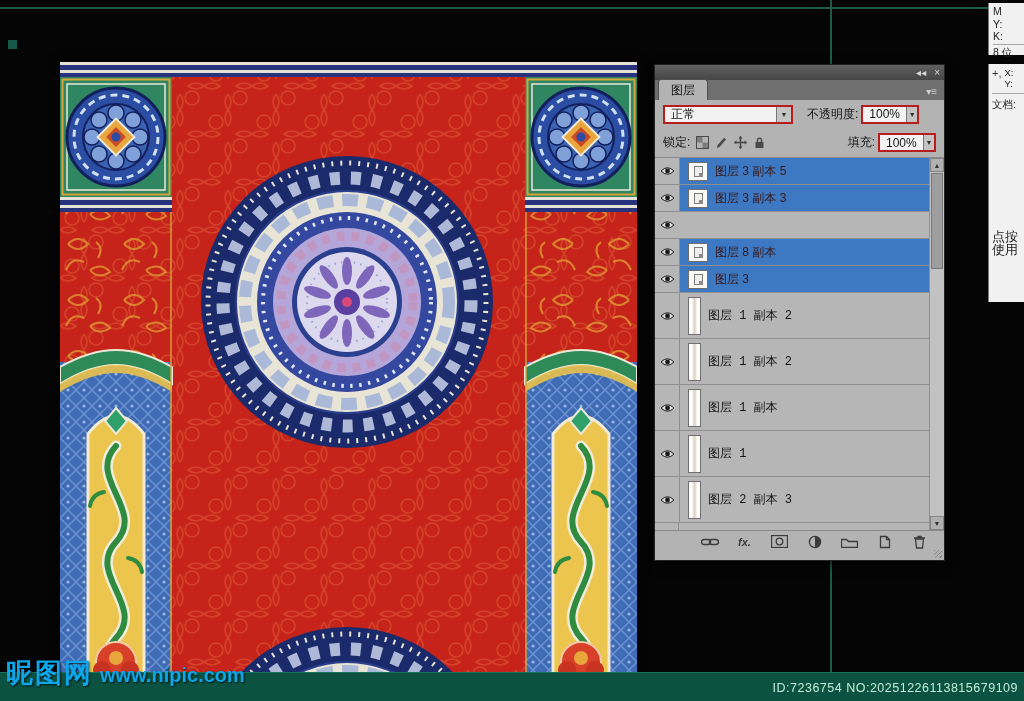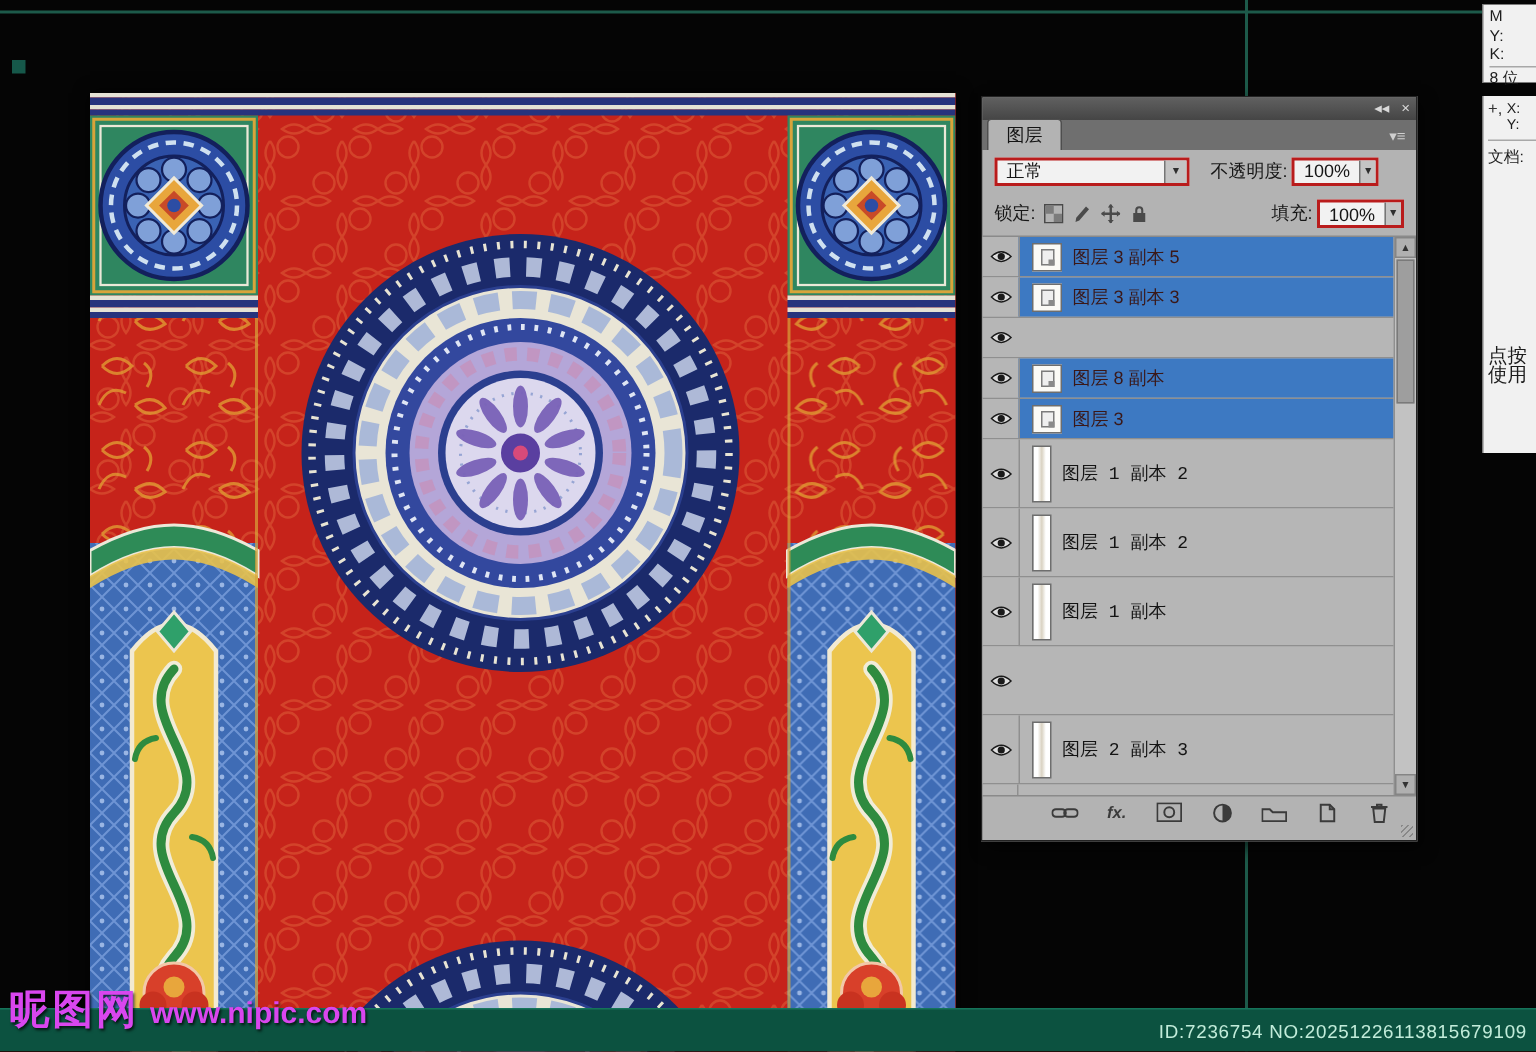--- a/index.html
+++ b/index.html
@@ -80,21 +80,21 @@
   .mini-b .cross{font-size:11px;color:#333;}
   .mini-b .xy-col{display:flex;flex-direction:column;font-size:9.5px;line-height:11px;}
   .mini-b .mp-div{height:1px;background:#a8a8a8;margin:4px 0;}
   .mini-b .doc{font-size:10.5px;}
   .mini-b .hints{margin-top:118px;font-size:13px;line-height:13px;}
 
   
   .bottom-strip{position:absolute;left:0;top:672px;width:1024px;height:29px;background:#0c5240;
                 border-top:1px solid #15745a;}
   .watermark{position:absolute;left:6px;top:655px;display:flex;align-items:baseline;gap:7px;
-             color:#d946ef;text-shadow:1px 1px 2px rgba(0,0,0,.75);}
+             color:#0ea5e9;text-shadow:1px 1px 2px rgba(0,0,0,.75);}
   .wm-cn{font-size:27px;font-weight:bold;letter-spacing:2px;}
   .wm-url{font-size:20px;font-weight:bold;}
   .id-text{position:absolute;right:6px;top:681px;font-size:12.5px;color:#c2ecda;letter-spacing:.5px;}
 </style>
 </head>
 <body>
 
 <div class="stage">
 
   <div class="h-guide"></div>
@@ -383,20 +383,26 @@
       <span class="layer-name">图层 1 副本</span>
     </div>
   </div>
         <div class="layer-row tall">
     <div class="eye-cell">
       <svg class="eye" width="15" height="10" viewBox="0 0 15 10">
         <path d="M1 5 Q7.5 -1.5 14 5 Q7.5 11.5 1 5 Z" fill="#dedede" stroke="#1a1a1a"></path>
         <circle cx="7.5" cy="5" r="2.4" fill="#1a1a1a"></circle>
       </svg>
     </div>
+    <div class="row-main">
+      <div class="thumb">
+              <div class="thumb-mark"></div>
+            </div>
+      <span class="layer-name">图层 1</span>
+    </div>
   </div>
         <div class="layer-row tall">
     <div class="eye-cell">
       <svg class="eye" width="15" height="10" viewBox="0 0 15 10">
         <path d="M1 5 Q7.5 -1.5 14 5 Q7.5 11.5 1 5 Z" fill="#dedede" stroke="#1a1a1a"></path>
         <circle cx="7.5" cy="5" r="2.4" fill="#1a1a1a"></circle>
       </svg>
     </div>
     <div class="row-main">
       <div class="thumb">

